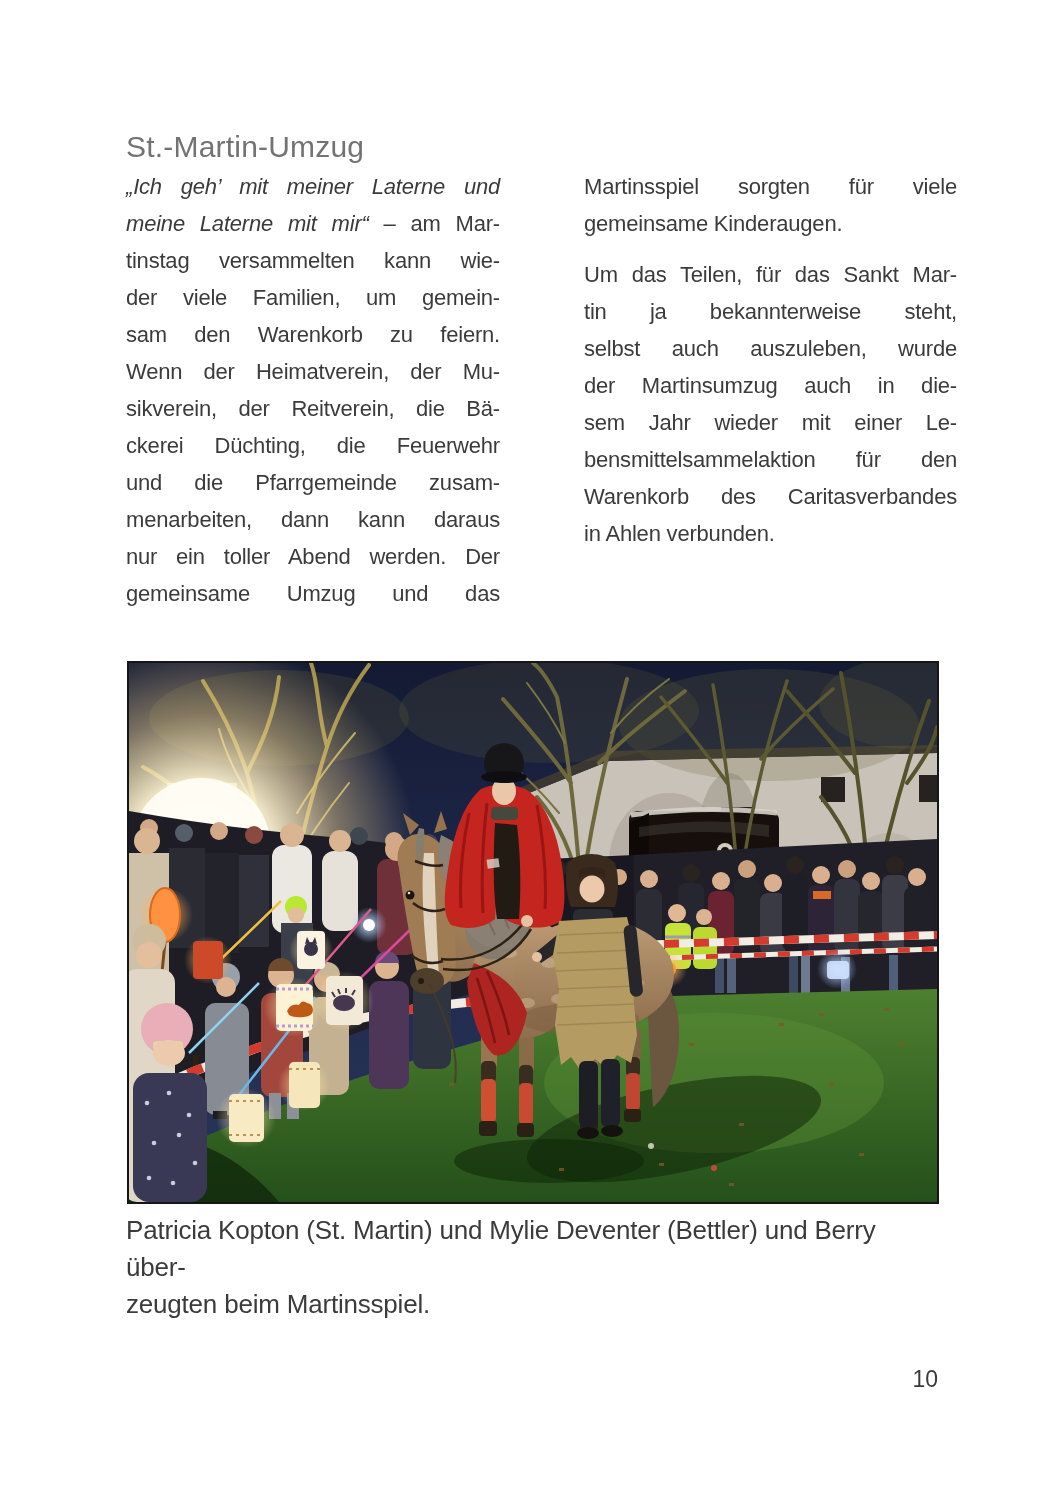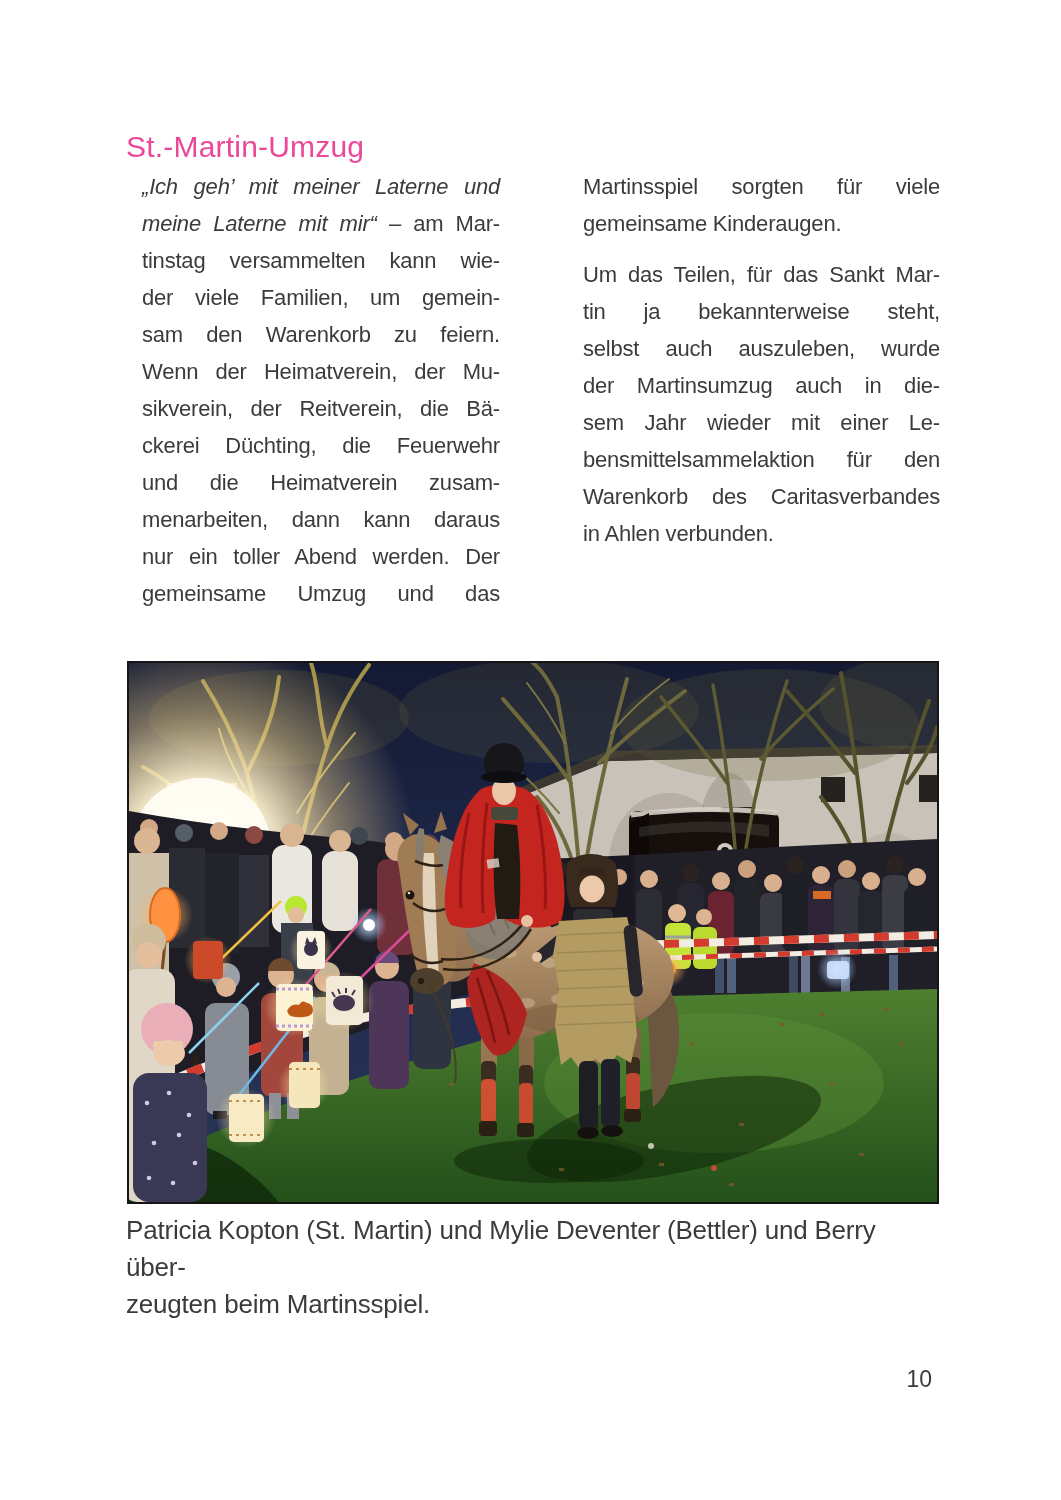--- a/index.html
+++ b/index.html
@@ -2,51 +2,51 @@
 <html><head>
 <meta charset="utf-8">
 <style>
   html,body{margin:0;padding:0;background:#ffffff;}
   #page{position:relative;width:1061px;height:1500px;background:#ffffff;overflow:hidden;
         font-family:"Liberation Sans",sans-serif;color:#3b3b3b;}
   #heading{position:absolute;left:126px;top:129px;font-size:30px;line-height:36px;
            letter-spacing:0.2px;font-weight:400;}
   .col{position:absolute;top:168px;font-size:22px;letter-spacing:-0.2px;}
   #col-left{left:126px;width:374px;}
-  #col-right{left:567px;width:373px;}
+  #col-right{left:584px;width:373px;}
   .para + .para{margin-top:14px;}
-  .line{height:37px;line-height:37px;white-space:normal;margin-left:16px;}
+  .line{height:37px;line-height:37px;white-space:normal;}
   .line.just{text-align:justify;text-align-last:justify;-moz-text-align-last:justify;}
   .it{font-style:italic;}
   #photo-frame{position:absolute;left:127px;top:661px;width:808px;height:539px;
                border:2px solid #161616;background:#111a33;}
   #photo-frame svg{display:block;}
   #caption{position:absolute;left:126px;top:1212px;width:812px;font-size:26px;
            line-height:37px;letter-spacing:-0.2px;}
-  #page-number{position:absolute;left:120px;top:1366px;width:812px;text-align:right;
+  #page-number{position:absolute;left:126px;top:1366px;width:812px;text-align:right;
                font-size:23px;}
 </style>
 </head>
 <body>
 
 <div id="page">
 
-  <div id="heading" style="color: #ec4899;">St.-Martin-Umzug</div>
+  <div id="heading" style="color: #737373;">St.-Martin-Umzug</div>
 
   <div id="col-left" class="col">
       <div class="para">
         <div class="line just"><span class="it">„Ich geh’ mit meiner Laterne und</span></div>
         <div class="line just"><span class="it">meine Laterne mit mir“</span><span> – am Mar-</span></div>
         <div class="line just"><span>tinstag versammelten kann wie-</span></div>
         <div class="line just"><span>der viele Familien, um gemein-</span></div>
         <div class="line just"><span>sam den Warenkorb zu feiern.</span></div>
         <div class="line just"><span>Wenn der Heimatverein, der Mu-</span></div>
         <div class="line just"><span>sikverein, der Reitverein, die Bä-</span></div>
         <div class="line just"><span>ckerei Düchting, die Feuerwehr</span></div>
-        <div class="line just"><span>und die Heimatverein zusam-</span></div>
+        <div class="line just"><span>und die Pfarrgemeinde zusam-</span></div>
         <div class="line just"><span>menarbeiten, dann kann daraus</span></div>
         <div class="line just"><span>nur ein toller Abend werden. Der</span></div>
         <div class="line just"><span>gemeinsame Umzug und das</span></div>
       </div>
     </div>
   <div id="col-right" class="col">
       <div class="para">
         <div class="line just"><span>Martinsspiel sorgten für viele</span></div>
         <div class="line"><span>gemeinsame Kinderaugen.</span></div>
       </div>

